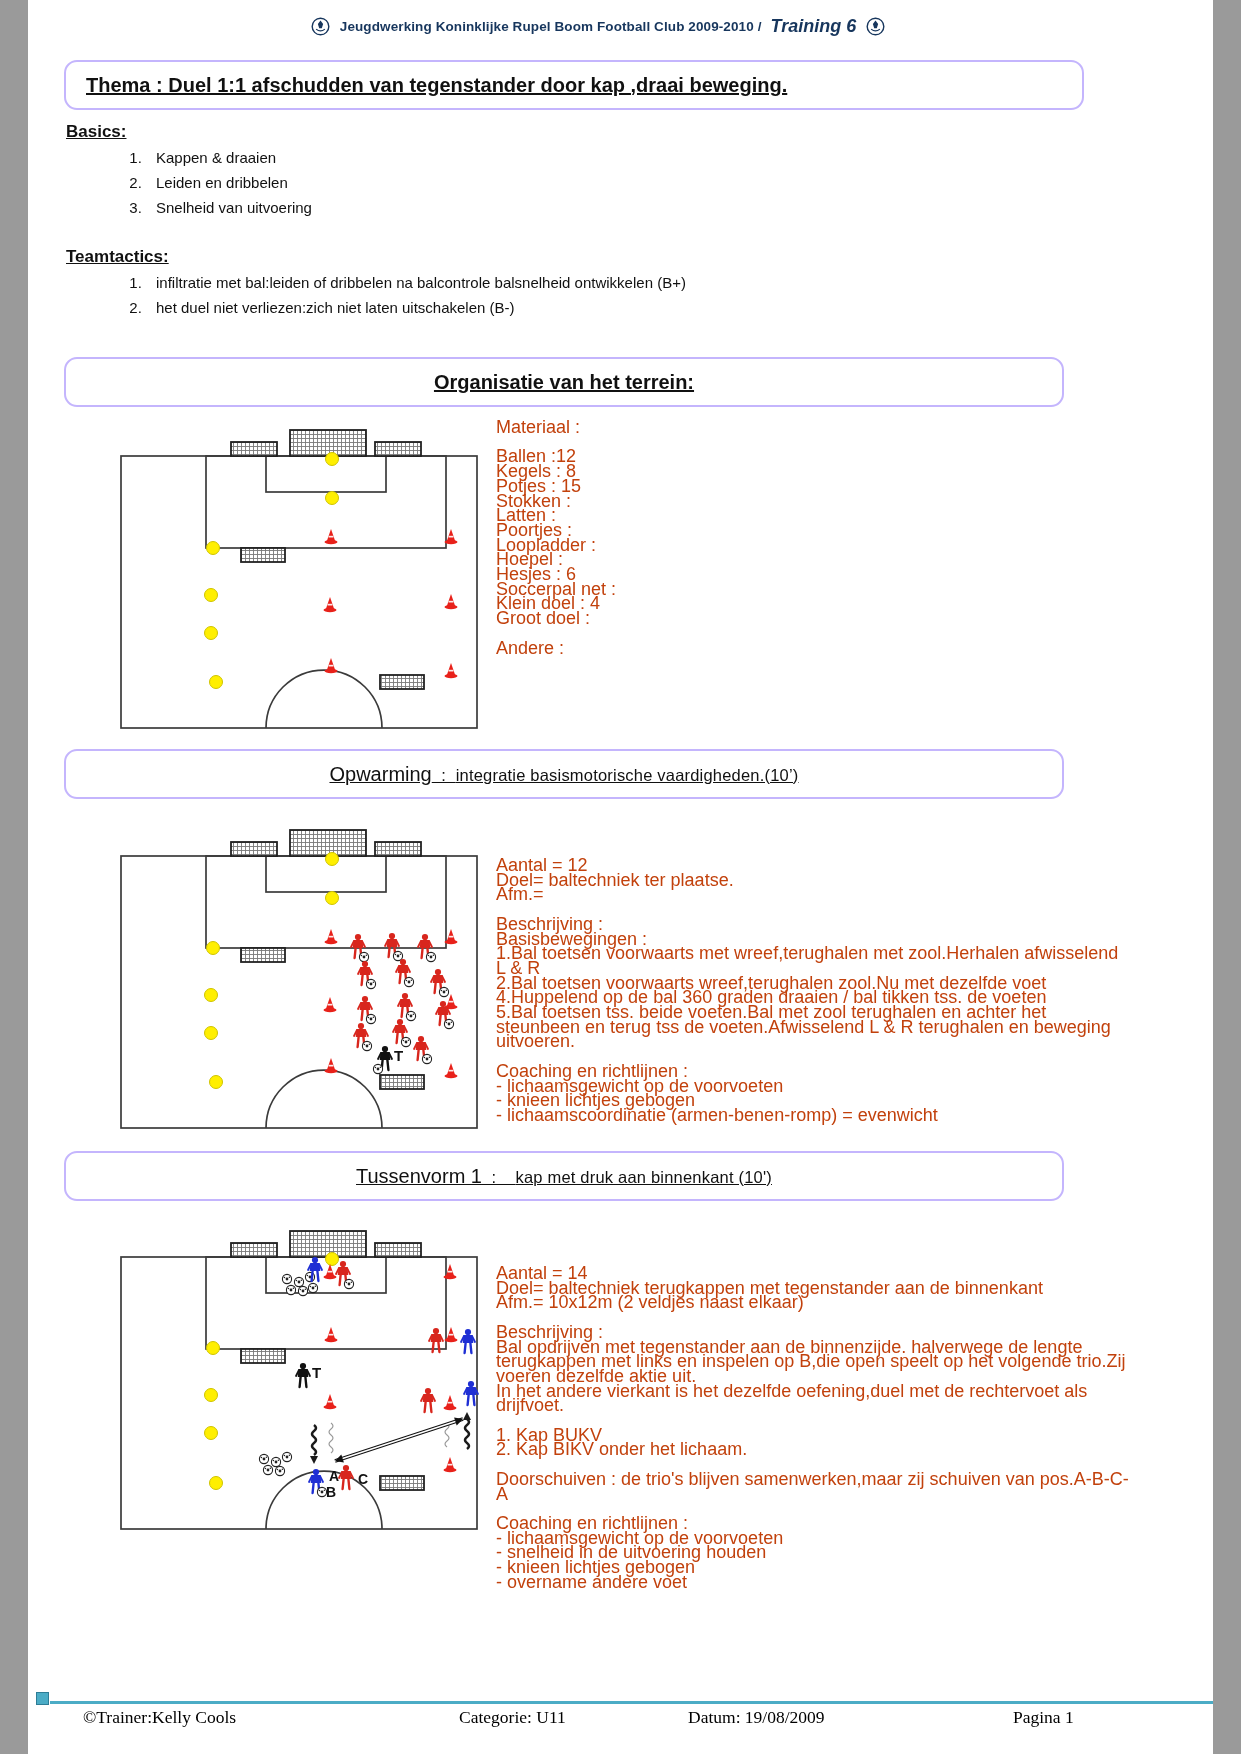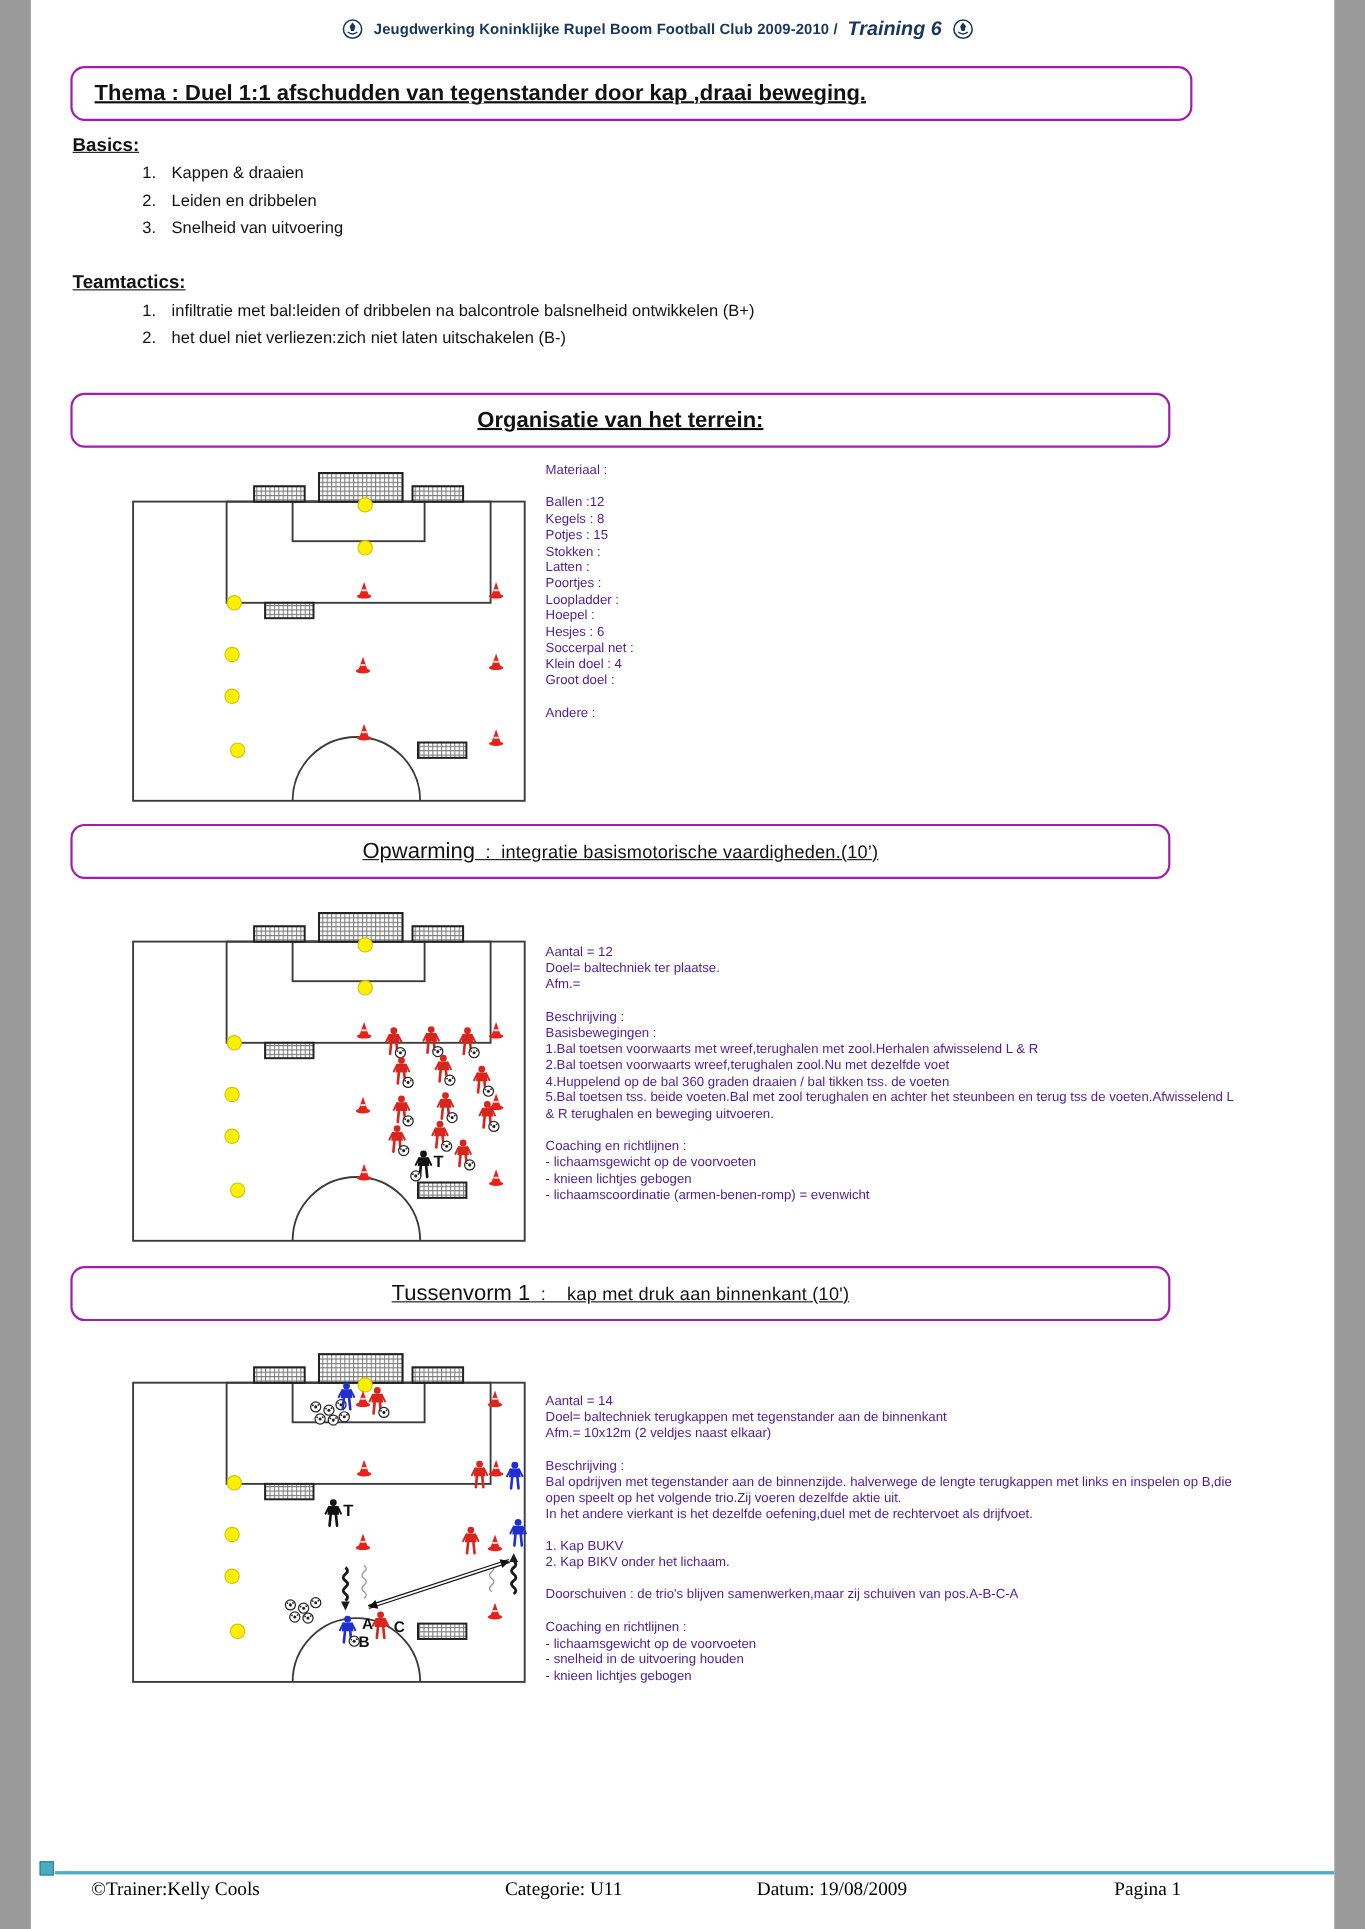--- a/index.html
+++ b/index.html
@@ -7,42 +7,42 @@
         font-family:"Liberation Sans",sans-serif;color:#111;overflow:hidden;}
 
   
   .header{position:absolute;top:16px;left:70px;width:1000px;display:flex;align-items:center;
           justify-content:center;gap:9px;color:#17365d;}
   .header .t1{font-size:13.5px;font-weight:bold;letter-spacing:.1px;}
   .header .t2{font-size:18px;font-weight:bold;font-style:italic;}
   .logo{width:21px;height:21px;flex:0 0 auto;}
 
   
-  .titlebox{position:absolute;left:36px;width:996px;height:46px;border:2px solid #a21caf;
+  .titlebox{position:absolute;left:36px;width:996px;height:46px;border:2px solid #c4b5fd;
             border-radius:13px;background:#fff;display:flex;align-items:center;}
   #thema-box{top:60px;padding-left:20px;}
   .thema-text{font-size:20px;font-weight:bold;text-decoration:underline;}
   #org-box{top:357px;justify-content:center;}
   #opw-box{top:749px;justify-content:center;}
   #tus-box{top:1151px;justify-content:center;}
   .box-title-lg{font-size:20px;font-weight:bold;text-decoration:underline;}
   .box-title-grp{font-weight:normal;text-decoration:underline;white-space:pre;}
   .box-title-grp .big{font-size:20px;}
   .box-title-grp .med{font-size:16.5px;letter-spacing:.2px;}
 
   
   .section{position:absolute;left:38px;}
   #basics{top:122px;}
   #teamtactics{top:247px;}
   .sec-head{font-size:17px;font-weight:bold;text-decoration:underline;}
   ol.num-list{margin:7px 0 0 0;padding-left:80px;font-size:15px;}
   ol.num-list li{margin-bottom:8px;padding-left:10px;}
 
   
-  .txtblock{position:absolute;font-size:12px;line-height:14.7px;color:#4c1d95;}
+  .txtblock{position:absolute;font-size:18px;line-height:14.7px;color:#c2410c;}
   #mat{left:468px;top:420px;}
   #info2{left:468px;top:858px;width:634px;}
   #info3{left:468px;top:1266px;width:640px;}
   .txtblock .line{min-height:14.7px;white-space:pre-wrap;}
 
   
   svg.diagram{position:absolute;left:81px;width:380px;height:312px;}
   #dia1{top:426px;} #dia2{top:826px;} #dia3{top:1227px;}
 
   
@@ -529,20 +529,21 @@
       <div class="line">&nbsp;</div>
       <div class="line">1. Kap BUKV</div>
       <div class="line">2. Kap BIKV onder het lichaam.</div>
       <div class="line">&nbsp;</div>
       <div class="line">Doorschuiven : de trio's blijven samenwerken,maar zij schuiven van pos.A-B-C-A</div>
       <div class="line">&nbsp;</div>
       <div class="line">Coaching en richtlijnen :</div>
       <div class="line">- lichaamsgewicht op de voorvoeten</div>
       <div class="line">- snelheid in de uitvoering houden</div>
       <div class="line">- knieen lichtjes gebogen</div>
+      <div class="line">- overname andere voet</div>
     </div>
 
   <div class="footer-line"></div>
   <div class="fsq" id="fsq-l"></div>
   <div class="fsq" id="fsq-r"></div>
   <span class="ftxt" id="f1">©Trainer:Kelly Cools</span>
   <span class="ftxt" id="f2">Categorie:  U11</span>
   <span class="ftxt" id="f3">Datum: 19/08/2009</span>
   <span class="ftxt" id="f4">Pagina 1</span>
 

